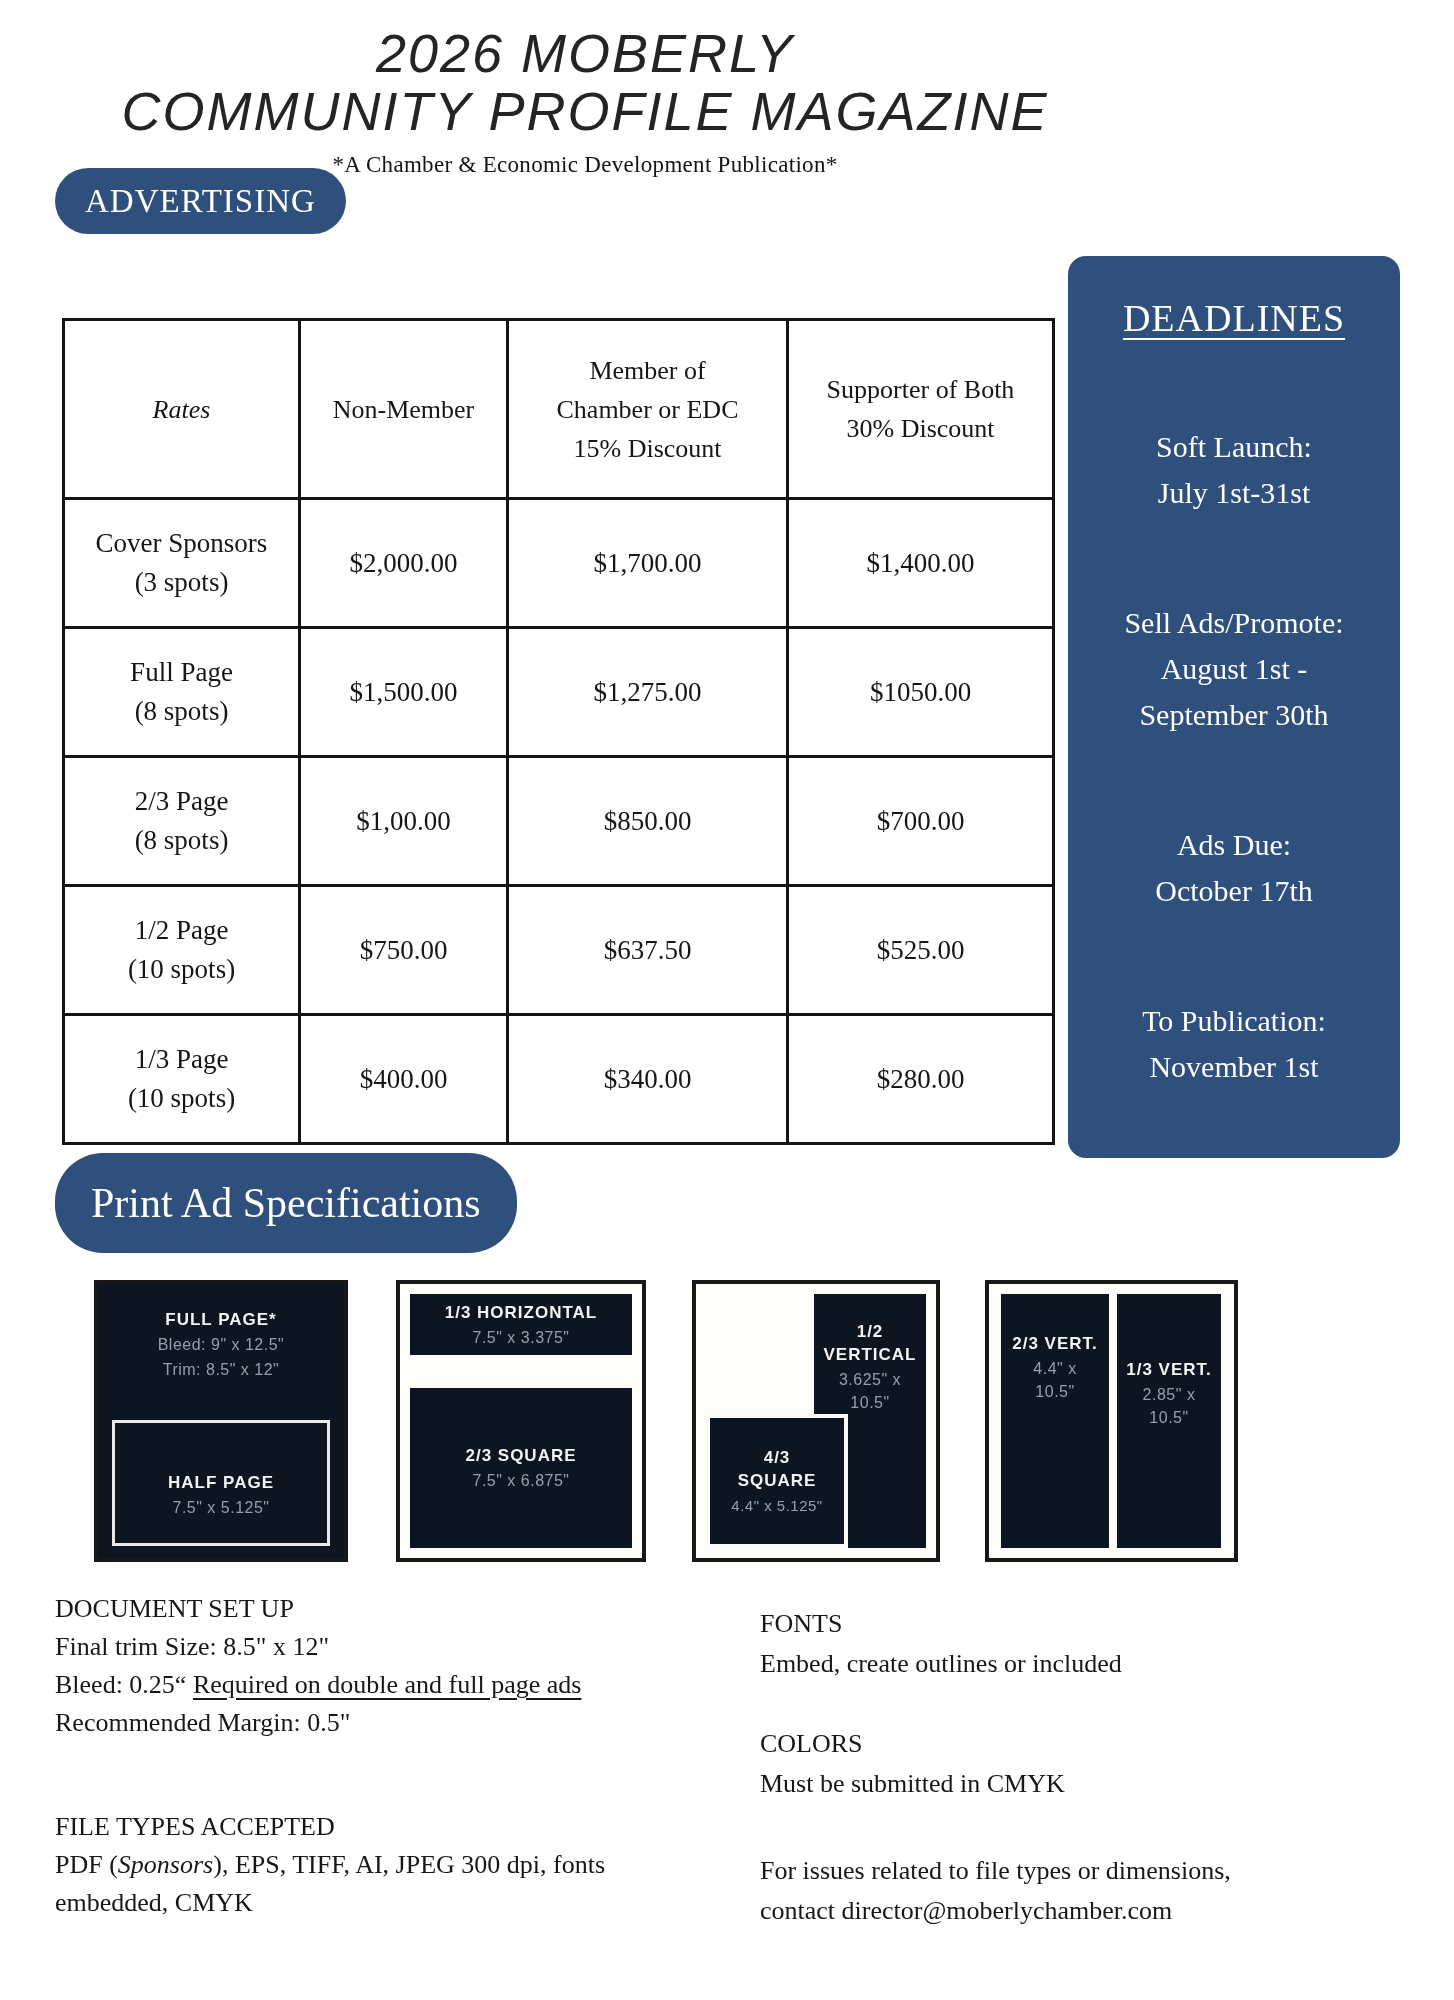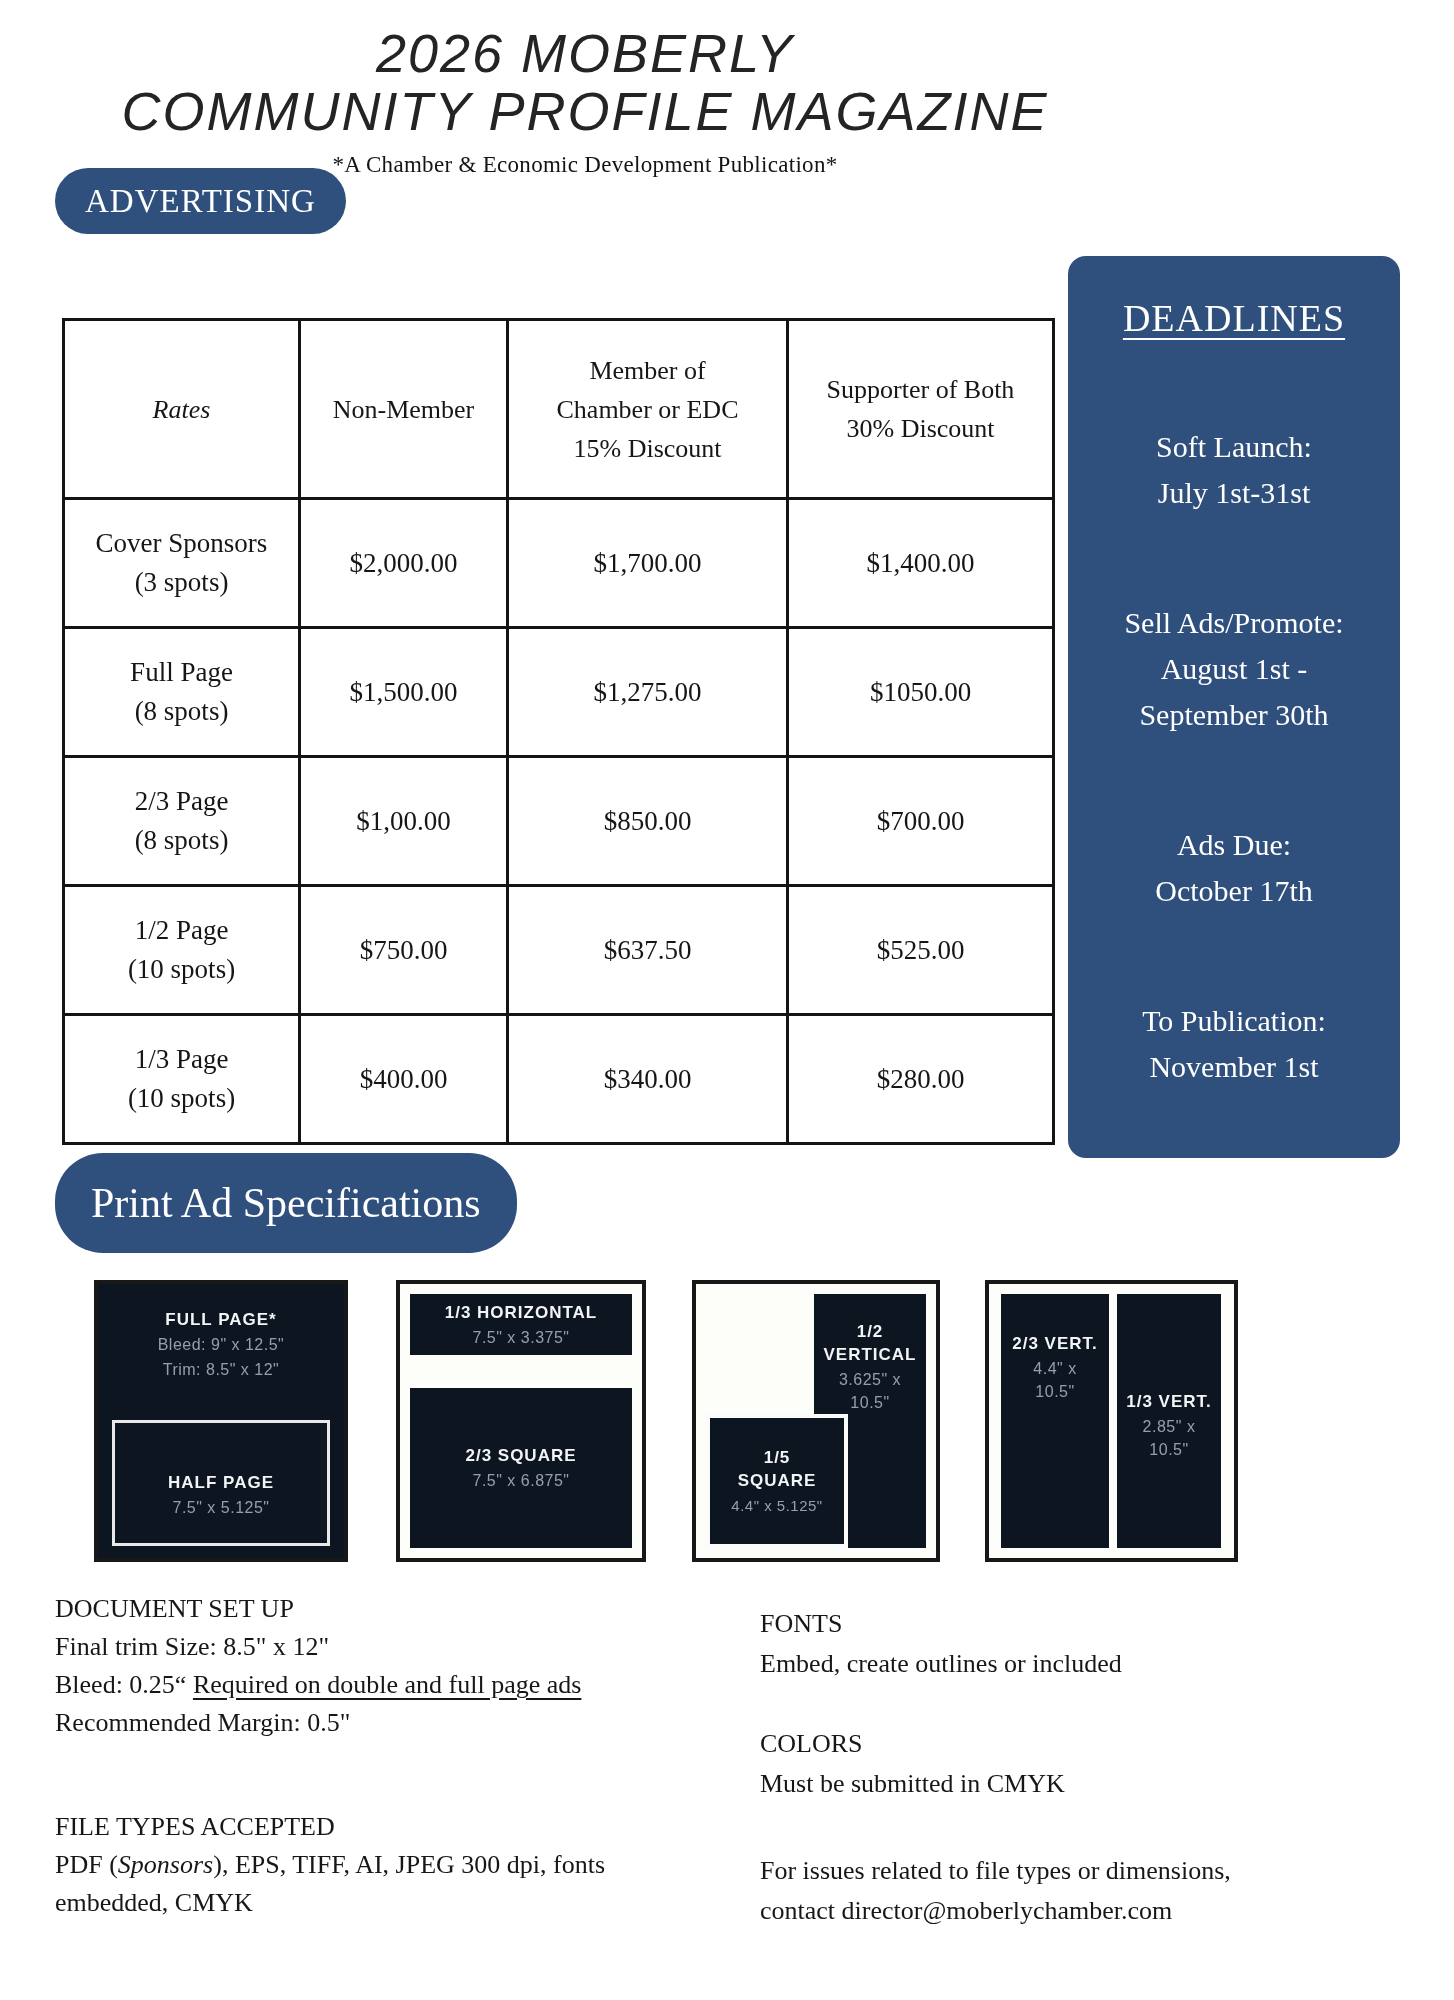--- a/index.html
+++ b/index.html
@@ -213,33 +213,33 @@
   </div>
 
   <div class="spec-box" style="left:692px; width:248px;">
     <div class="rect top-align" style="right:10px; top:10px; width:112px; bottom:10px; padding-top:26px;">
       <div class="sp-title">1/2
 VERTICAL</div>
       <div class="sp-dims">3.625" x
 10.5"</div>
     </div>
     <div class="rect" style="left:10px; top:130px; width:142px; bottom:10px; border:4px solid #fbfbfb; z-index:2;">
-      <div class="sp-title">1/5
+      <div class="sp-title">4/3
 SQUARE</div>
       <div class="sp-dims" style="font-size:15px;">4.4" x 5.125"</div>
     </div>
   </div>
 
   <div class="spec-box" style="left:985px; width:253px;">
     <div class="rect top-align" style="left:12px; top:10px; width:108px; bottom:10px; padding-top:38px;">
       <div class="sp-title">2/3 VERT.</div>
       <div class="sp-dims">4.4" x
 10.5"</div>
     </div>
-    <div class="rect top-align" style="left:128px; top:10px; width:104px; bottom:10px; padding-top:96px;">
+    <div class="rect top-align" style="left:128px; top:10px; width:104px; bottom:10px; padding-top:64px;">
       <div class="sp-title">1/3 VERT.</div>
       <div class="sp-dims">2.85" x
 10.5"</div>
     </div>
   </div>
 
   <div class="notes notes-left">
     <div>DOCUMENT SET UP</div>
     <div>Final trim Size: 8.5" x 12"</div>
     <div><span>Bleed: 0.25“ </span><span class="u">Required on double and full page ads</span></div>

